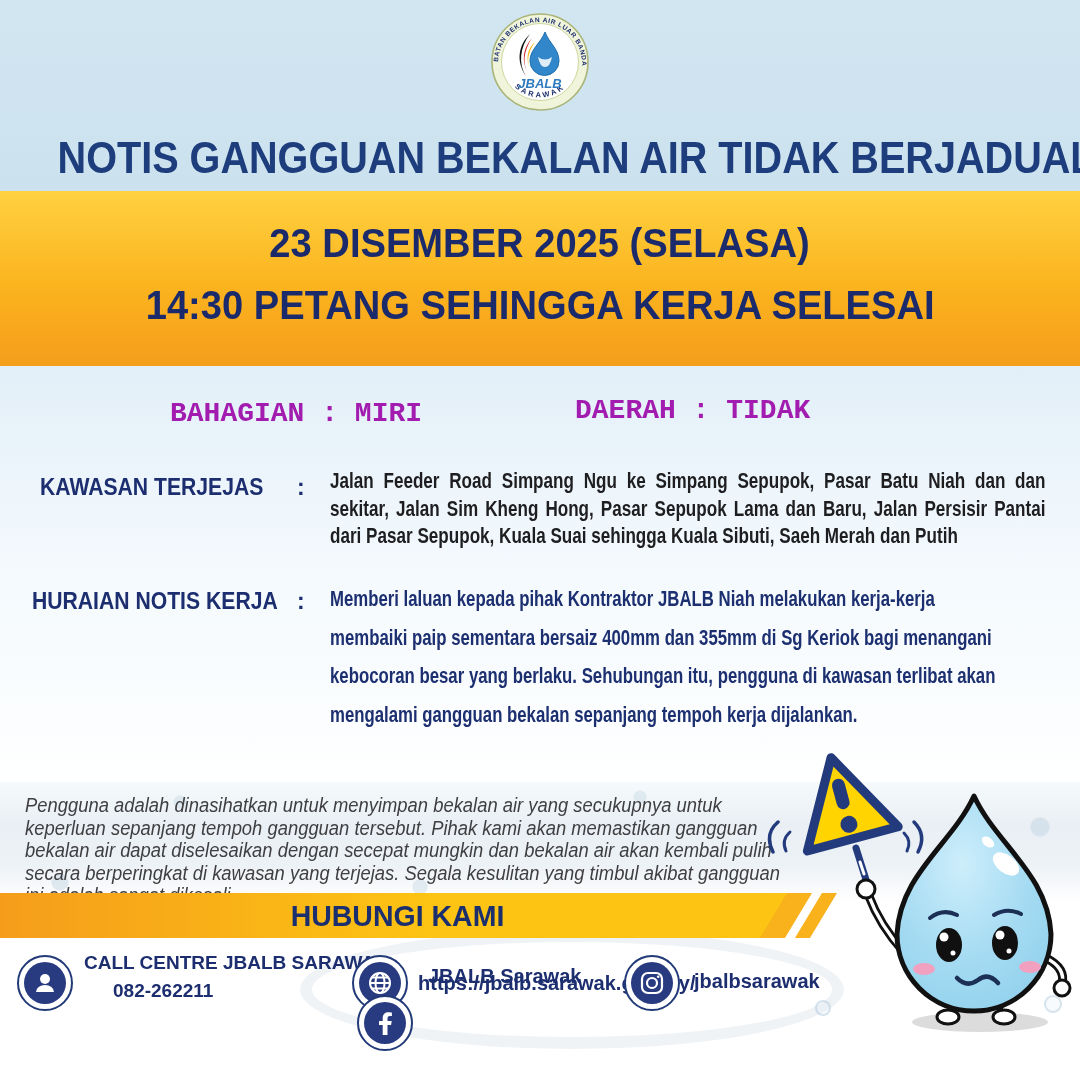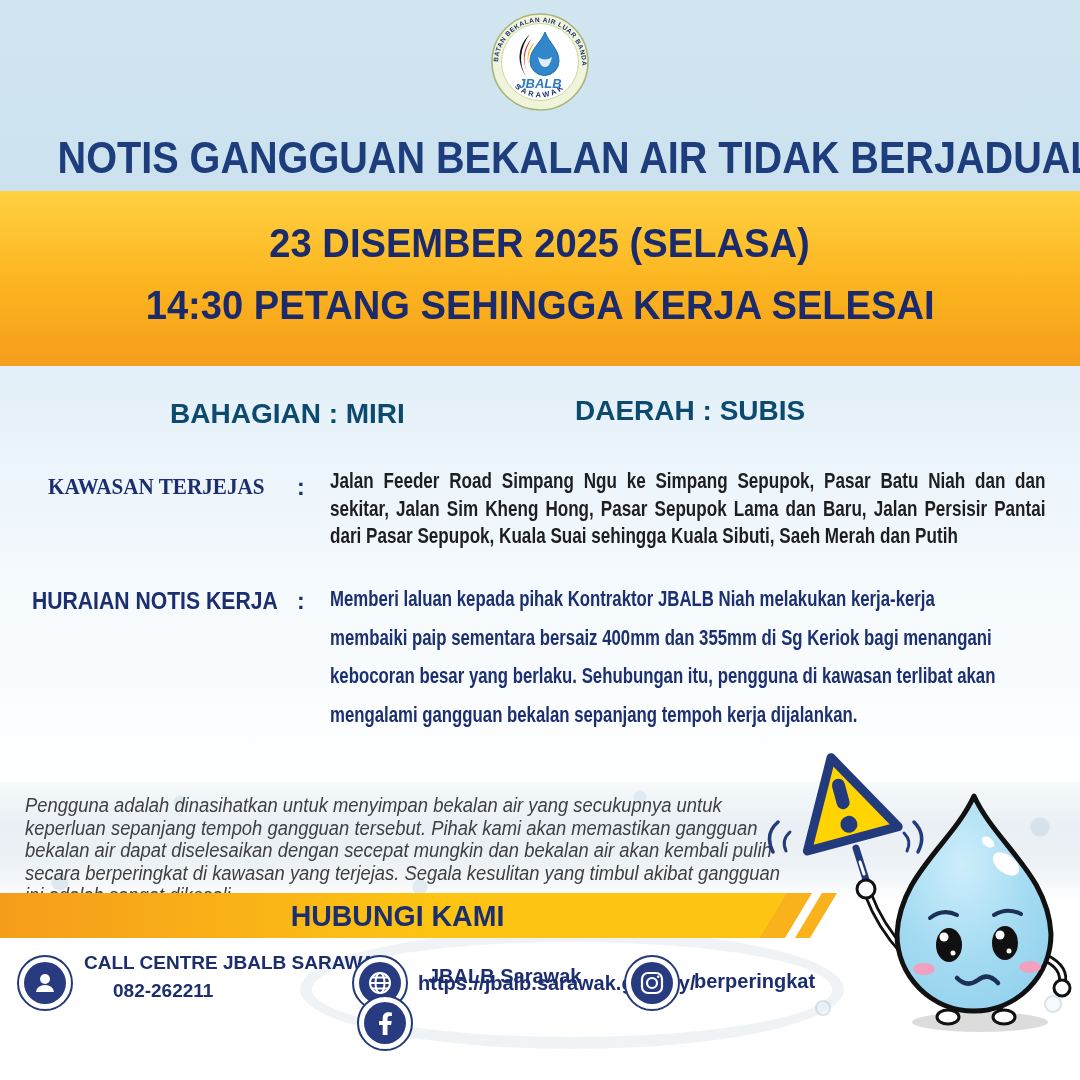--- a/index.html
+++ b/index.html
@@ -18,21 +18,21 @@
   .date-banner{left:0;top:191px;width:1080px;height:175px;
                background:linear-gradient(180deg,#ffd140 0%,#fbb31e 55%,#f59e1c 100%);
                color:#1b2a6b;text-align:center;}
   .date-line{width:1080px;font-weight:bold;font-size:41px;white-space:nowrap;}
   .date-line span{display:inline-block;transform:scaleX(.93);transform-origin:center;}
   .dl1{margin-top:29px;} .dl2{margin-top:15px;}
 
   
   .main-bg{left:0;top:366px;width:1080px;height:424px;
            background:linear-gradient(180deg,#e2eff8 0%,#f3f9fd 45%,#ffffff 100%);}
-  .region{color:#0c4a6e;font-weight:bold;font-size:28px;white-space:nowrap;}
+  .region{color:#a21caf;font-weight:bold;font-size:28px;white-space:nowrap;font-family:Liberation Mono, monospace;}
   .sec-label{color:#1c2e6f;font-weight:bold;font-size:23px;white-space:nowrap;
              display:inline-block;transform:scaleX(.92);transform-origin:left top;}
   .sec-colon{color:#1c2e6f;font-weight:bold;font-size:23px;}
   .kawasan-body{left:330px;top:468px;width:900px;transform:scaleX(.795);
                 transform-origin:left top;color:#1e1e20;font-weight:bold;
                 font-size:21.5px;line-height:27.5px;text-align:justify;}
   .huraian-body{left:330px;top:580px;width:865px;transform:scaleX(.78);
                 transform-origin:left top;color:#1c2f70;font-weight:bold;
                 font-size:21.5px;line-height:38.5px;}
 
@@ -113,23 +113,23 @@
   </div>
 
   <div class="abs date-banner">
     <div class="date-line dl1"><span>23 DISEMBER 2025 (SELASA)</span></div>
     <div class="date-line dl2"><span>14:30 PETANG SEHINGGA KERJA SELESAI</span></div>
   </div>
 
   <div class="abs main-bg"></div>
 
   <div class="abs region" style="left:170px;top:398px;">BAHAGIAN : MIRI</div>
-  <div class="abs region" style="left:575px;top:395px;">DAERAH : SUBIS</div>
-
-  <div class="abs" style="left:48px;top:474px;font-family:Liberation Serif, serif;">
+  <div class="abs region" style="left:575px;top:395px;">DAERAH : TIDAK</div>
+
+  <div class="abs" style="left:40px;top:474px;">
     <span class="sec-label">KAWASAN TERJEJAS</span>
   </div>
   <div class="abs sec-colon" style="left:297px;top:474px;">:</div>
   <div class="abs kawasan-body">Jalan Feeder Road Simpang Ngu ke Simpang Sepupok, Pasar Batu Niah dan dan sekitar, Jalan Sim Kheng Hong, Pasar Sepupok Lama dan Baru, Jalan Persisir Pantai dari Pasar Sepupok, Kuala Suai sehingga Kuala Sibuti, Saeh Merah dan Putih</div>
 
   <div class="abs" style="left:32px;top:588px;">
     <span class="sec-label">HURAIAN NOTIS KERJA</span>
   </div>
   <div class="abs sec-colon" style="left:297px;top:588px;">:</div>
   <div class="abs huraian-body">Memberi laluan kepada pihak Kontraktor JBALB Niah melakukan kerja-kerja membaiki paip sementara bersaiz 400mm dan 355mm di Sg Keriok bagi menangani kebocoran besar yang berlaku. Sehubungan itu, pengguna di kawasan terlibat akan mengalami gangguan bekalan sepanjang tempoh kerja dijalankan.</div>
@@ -183,21 +183,21 @@
     <div class="cicon">
       <div class="inner">
         <svg width="26" height="26" viewBox="0 0 26 26" fill="none" stroke="#ffffff" stroke-width="2.2">
           <rect x="3" y="3" width="20" height="20" rx="6"></rect>
           <circle cx="13" cy="13" r="5"></circle>
           <circle cx="19.2" cy="6.8" r="1.3" fill="#ffffff" stroke="none"></circle>
         </svg>
       </div>
     </div>
   </div>
-  <div class="abs clabel2" style="left:694px;top:970px;">berperingkat</div>
+  <div class="abs clabel2" style="left:694px;top:970px;">jbalbsarawak</div>
 
   <div class="abs" style="left:357px;top:995px;">
     <div class="cicon">
       <div class="inner">
         <svg width="26" height="26" viewBox="0 0 26 26">
           <path d="M15.5,25 V15 h3.6 l0.6,-4 h-4.2 V8.4 c0,-1.2 0.6,-2.3 2.4,-2.3 h2 V2.6 c0,0 -1.8,-0.3 -3.4,-0.3 c-3.5,0 -5.8,2.1 -5.8,6 V11 H7 v4 h3.7 v10 Z" fill="#ffffff"></path>
         </svg>
       </div>
     </div>
   </div>

